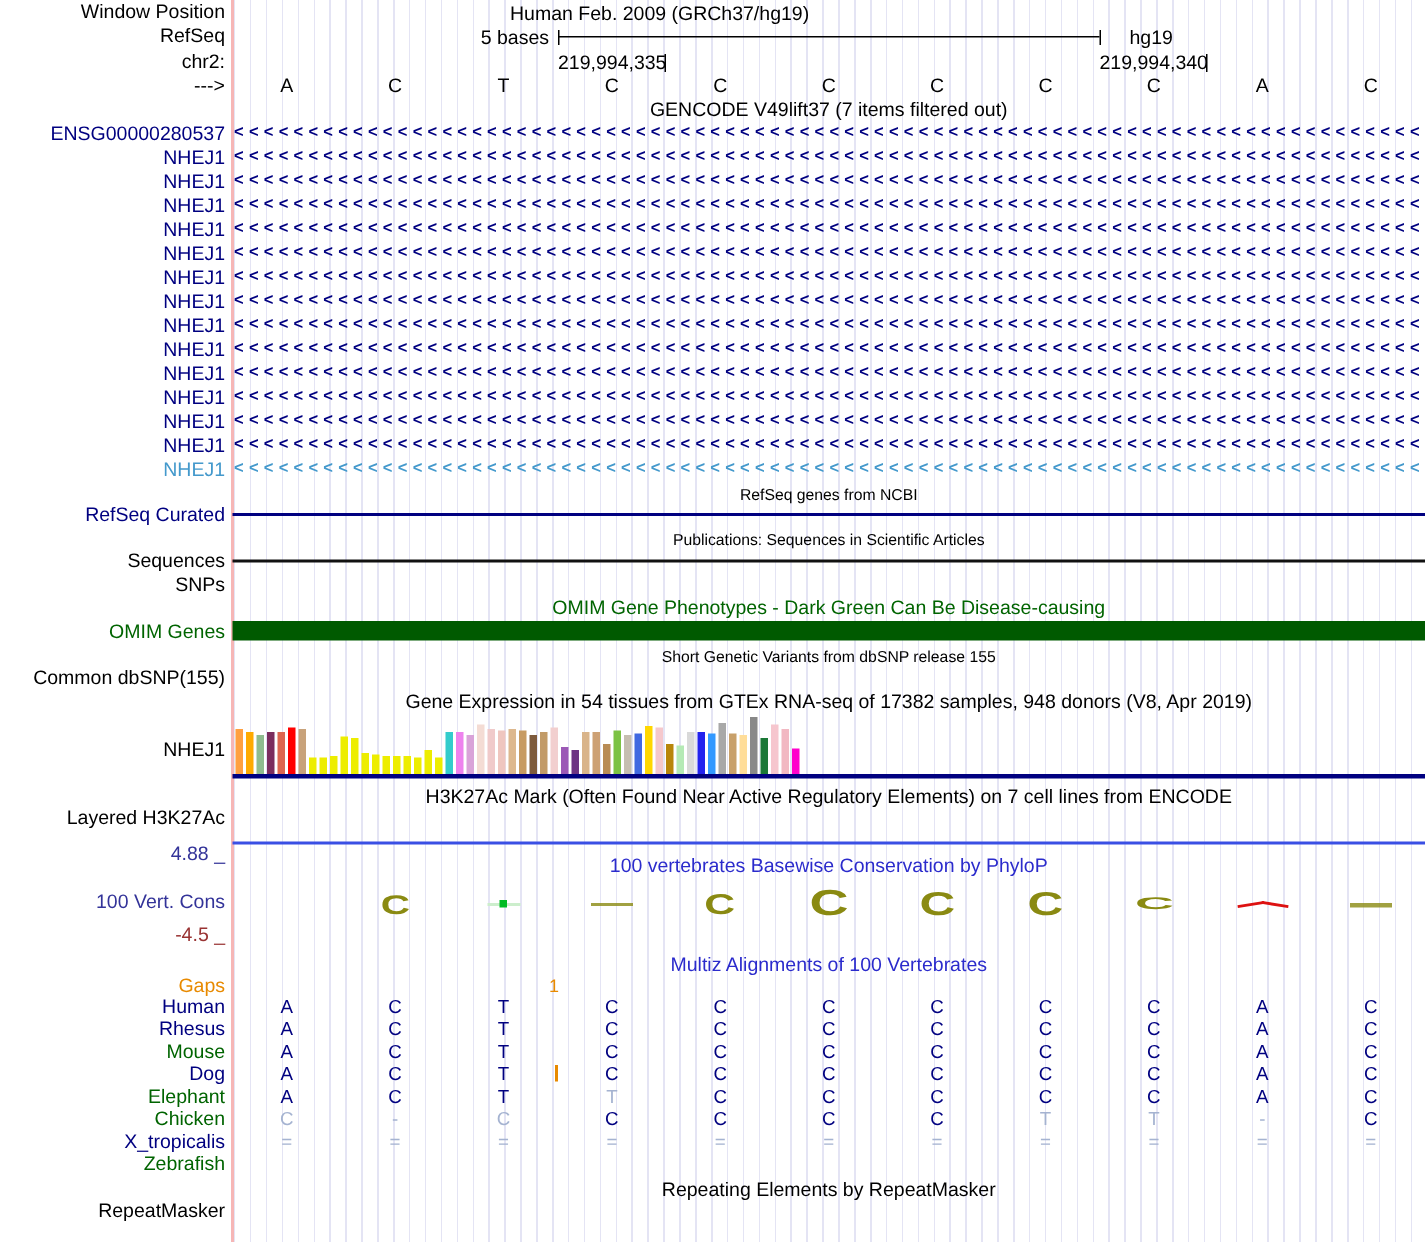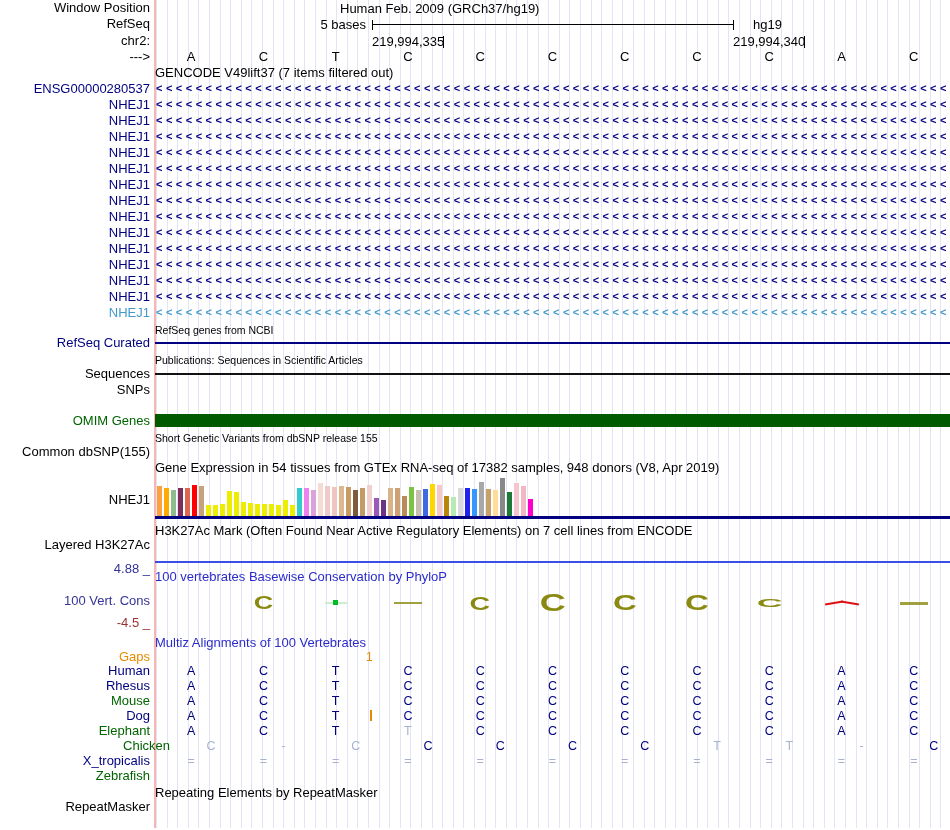--- a/index.html
+++ b/index.html
@@ -1,21 +1,21 @@
 <!DOCTYPE html>
 <html><head>
 <meta charset="utf-8">
 <style>
   html,body{margin:0;padding:0;background:#fff;}
   body{width:950px;height:830px;position:relative;overflow:hidden;
        font-family:"Liberation Sans","DejaVu Sans",sans-serif;font-size:13px;color:#000;}
   #screen{position:absolute;left:0;top:0;width:950px;height:830px;}
   .abs{position:absolute;white-space:nowrap;}
   .gutter{position:absolute;left:0;width:150px;text-align:right;white-space:nowrap;line-height:14px;}
-  .title{position:absolute;left:155px;width:795px;text-align:left;white-space:nowrap;line-height:14px;}
+  .title{position:absolute;left:155px;width:795px;text-align:center;white-space:nowrap;line-height:14px;}
   .small{font-size:10.5px;}
   .navy{color:#000080;}
   .green{color:#006400;}
   .blue{color:#2B2BCC;}
   .steel{color:#333399;}
   .orange{color:#E88A00;}
   .darkred{color:#993333;}
   .grid{position:absolute;left:156px;top:0;width:794px;height:828px;
         background:repeating-linear-gradient(to right,#E4E4F4 0px,#E4E4F4 1px,transparent 1px,transparent 10.6px);}
   .redline{position:absolute;left:154px;top:0;width:2px;height:828px;background:#F6B6B6;}
@@ -140,20 +140,21 @@
   <div class="title small" style="top:323px">RefSeq genes from NCBI</div>
   <div class="gutter navy" style="top:336px">RefSeq Curated</div>
   <div class="hline" style="top:342px;height:2px;background:#000080"></div>
 
   <div class="title small" style="top:353px">Publications: Sequences in Scientific Articles</div>
   <div class="gutter" style="top:367px">Sequences</div>
   <div class="hline" style="top:373px;height:2px;background:#111"></div>
 
   <div class="gutter" style="top:383px">SNPs</div>
 
+  <div class="title green" style="top:398px">OMIM Gene Phenotypes - Dark Green Can Be Disease-causing</div>
   <div class="gutter green" style="top:414px">OMIM Genes</div>
   <div class="hline" style="top:414px;height:13px;background:#005A00"></div>
 
   <div class="title small" style="top:431px">Short Genetic Variants from dbSNP release 155</div>
   <div class="gutter" style="top:445px">Common dbSNP(155)</div>
 
   <div class="title" style="top:461px">Gene Expression in 54 tissues from GTEx RNA-seq of 17382 samples, 948 donors (V8, Apr 2019)</div>
   <div class="gutter" style="top:493px">NHEJ1</div>
   <div id="gtex-bars">
       <div style="height: 30px; background: rgb(255, 160, 64);"></div>
@@ -338,21 +339,21 @@
           <div class="bcell faint" style="font-size: 12.5px;">T</div>
           <div class="bcell" style="font-size: 12.5px; color: rgb(0, 0, 128);">C</div>
           <div class="bcell" style="font-size: 12.5px; color: rgb(0, 0, 128);">C</div>
           <div class="bcell" style="font-size: 12.5px; color: rgb(0, 0, 128);">C</div>
           <div class="bcell" style="font-size: 12.5px; color: rgb(0, 0, 128);">C</div>
           <div class="bcell" style="font-size: 12.5px; color: rgb(0, 0, 128);">C</div>
           <div class="bcell" style="font-size: 12.5px; color: rgb(0, 0, 128);">A</div>
           <div class="bcell" style="font-size: 12.5px; color: rgb(0, 0, 128);">C</div>
         </div>
       </div>
-      <div class="abs" style="left: 0px; top: 739px; width: 770px; height: 15px; margin-left: 20px;">
+      <div class="abs" style="left: 0px; top: 739px; width: 770px; height: 15px;">
         <div class="gutter green" style="top: 0px;">Chicken</div>
         <div class="baserow" style="top: 0px;">
           <div class="bcell faint" style="font-size: 12.5px;">C</div>
           <div class="bcell faint" style="font-size: 12.5px;">-</div>
           <div class="bcell faint" style="font-size: 12.5px;">C</div>
           <div class="bcell" style="font-size: 12.5px; color: rgb(0, 0, 128);">C</div>
           <div class="bcell" style="font-size: 12.5px; color: rgb(0, 0, 128);">C</div>
           <div class="bcell" style="font-size: 12.5px; color: rgb(0, 0, 128);">C</div>
           <div class="bcell" style="font-size: 12.5px; color: rgb(0, 0, 128);">C</div>
           <div class="bcell faint" style="font-size: 12.5px;">T</div>

